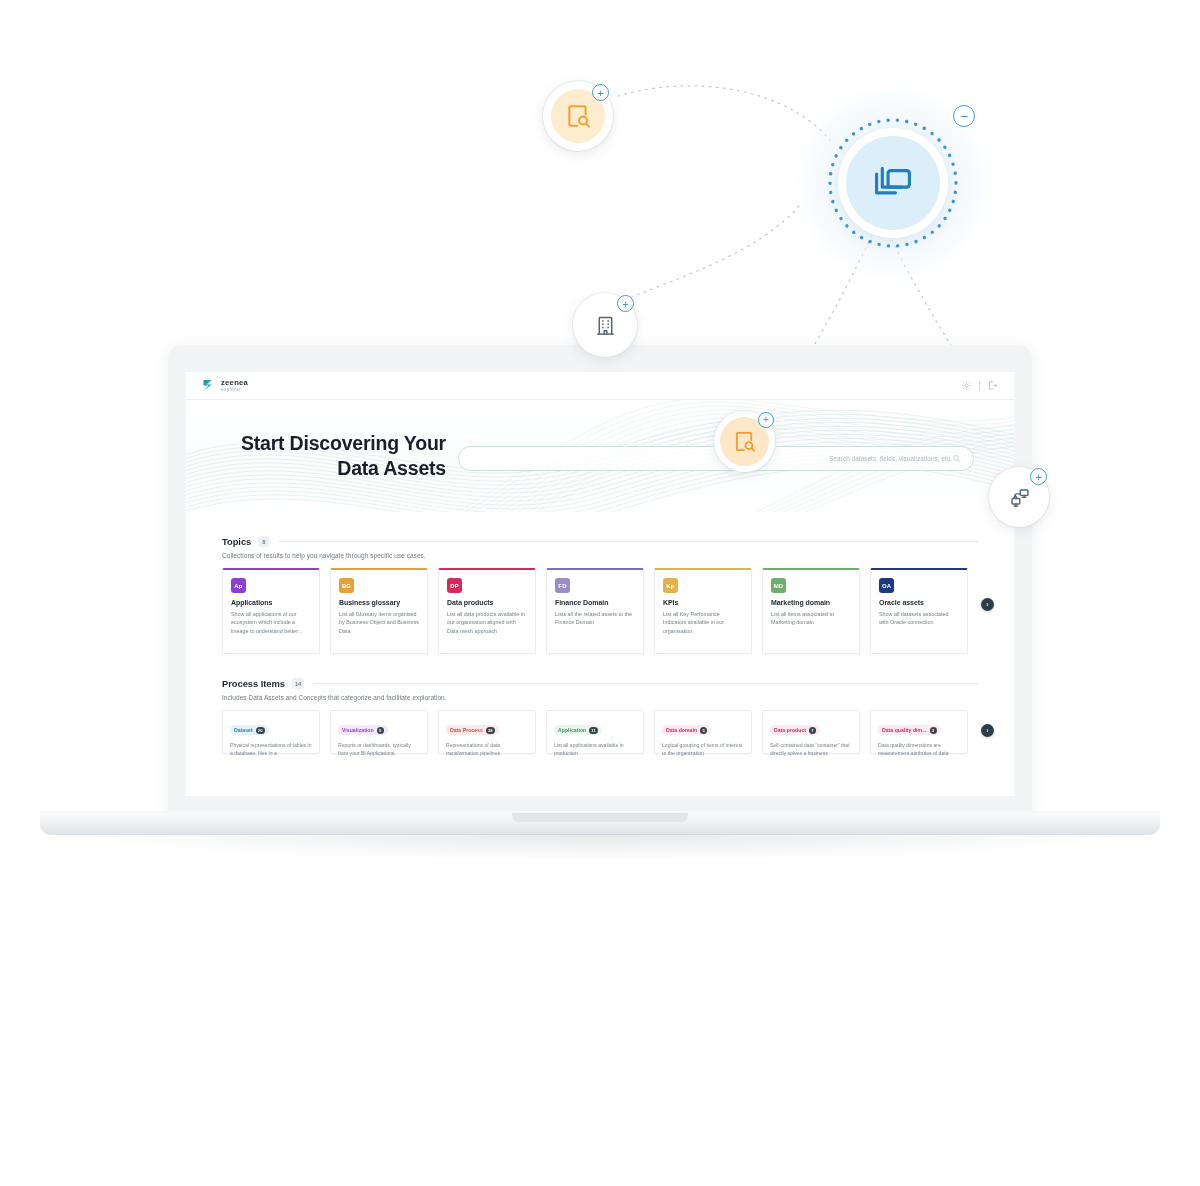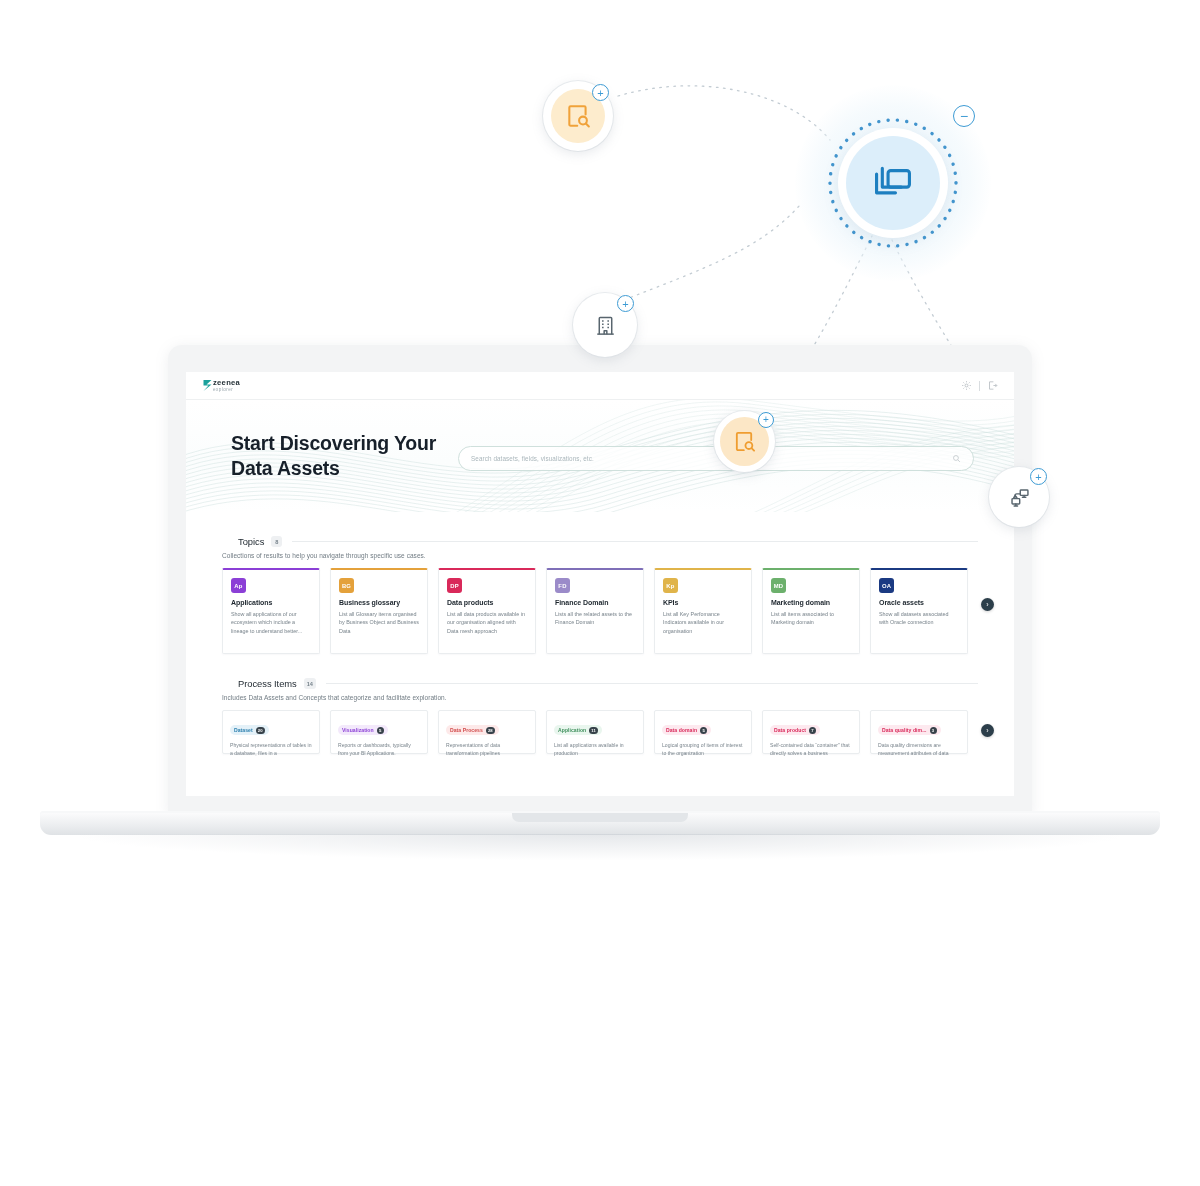--- a/index.html
+++ b/index.html
@@ -41,60 +41,60 @@
     background:radial-gradient(ellipse at 50% 0%, rgba(190,196,203,.40) 0%, rgba(255,255,255,0) 72%);
   }
 
   
   .app-header{
     position:absolute;left:0;top:0;width:828px;height:28px;
     background:#ffffff;border-bottom:1px solid #eef0f1;
     display:flex;align-items:center;justify-content:space-between;
     padding:0 16px;box-sizing:border-box;z-index:4;
   }
-  .logo-wrap{display:flex;align-items:center;gap:0;}
+  .logo-wrap{display:flex;align-items:center;gap:8px;}
   .logo-mark{width:11px;height:13px;flex:none;}
   .logo-text{display:flex;flex-direction:column;line-height:1;}
   .logo-name{font-size:7.6px;font-weight:700;color:#263238;letter-spacing:.3px;}
   .logo-sub{font-size:4.6px;font-weight:400;color:#9aa6ad;letter-spacing:.45px;margin-top:1px;}
   .header-actions{display:flex;align-items:center;gap:7px;}
   .hdr-icon{width:11px;height:11px;opacity:.45;cursor:pointer;}
   .hdr-divider{width:1px;height:10px;background:#d9dde0;}
 
   
   .hero{
     position:absolute;left:0;top:28px;width:828px;height:112px;
     background:linear-gradient(180deg,#ffffff 0%,#fbfdfd 55%,#ffffff 100%);
     overflow:hidden;
   }
   .hero svg.waves{position:absolute;left:0;top:-6px;width:828px;height:122px;}
   .hero-inner{
     position:absolute;left:0;top:0;width:828px;height:112px;
-    display:flex;align-items:center;padding:0 40px 0 45px;box-sizing:border-box;gap:12px;
+    display:flex;align-items:center;padding:0 40px 0 45px;box-sizing:border-box;gap:12px;text-align:right;
   }
   .hero-title{
     font-size:19.5px;font-weight:700;color:#17202a;line-height:1.28;
     letter-spacing:-.2px;white-space:pre-line;flex:none;width:215px;
   }
   .search-box{
     flex:1;height:25px;background:rgba(255,255,255,.82);
     border:1px solid #cfe0dc;border-radius:13px;
     display:flex;align-items:center;padding:0 12px;box-sizing:border-box;
     margin-top:4px;
   }
   .search-placeholder{
     flex:1;font-size:6.3px;color:#aab6bb;letter-spacing:.1px;
   }
   .search-icon{width:9px;height:9px;opacity:.5;flex:none;}
 
   
   .content{position:absolute;left:0;top:140px;width:828px;padding:0 36px;box-sizing:border-box;}
   .section{margin-top:24px;}
   .section-head{display:flex;align-items:center;gap:7px;}
-  .section-title{font-size:9.4px;font-weight:400;color:#1d262e;letter-spacing:-.05px;margin-left:16px;}
+  .section-title{font-size:9.4px;font-weight:700;color:#1d262e;letter-spacing:-.05px;}
   .section-count{
     min-width:11px;height:11px;padding:0 3px;box-sizing:border-box;
     border-radius:3px;background:#eef0f2;color:#76828b;
     font-size:5.6px;font-weight:600;display:flex;align-items:center;justify-content:center;
   }
   .section-rule{flex:1;height:1px;background:#e9ecee;margin-left:3px;}
   .section-sub{font-size:6.5px;color:#707b83;margin-top:5px;letter-spacing:.05px;}
 
   
   .cards-row{display:flex;gap:10px;margin-top:9px;align-items:flex-start;position:relative;}

